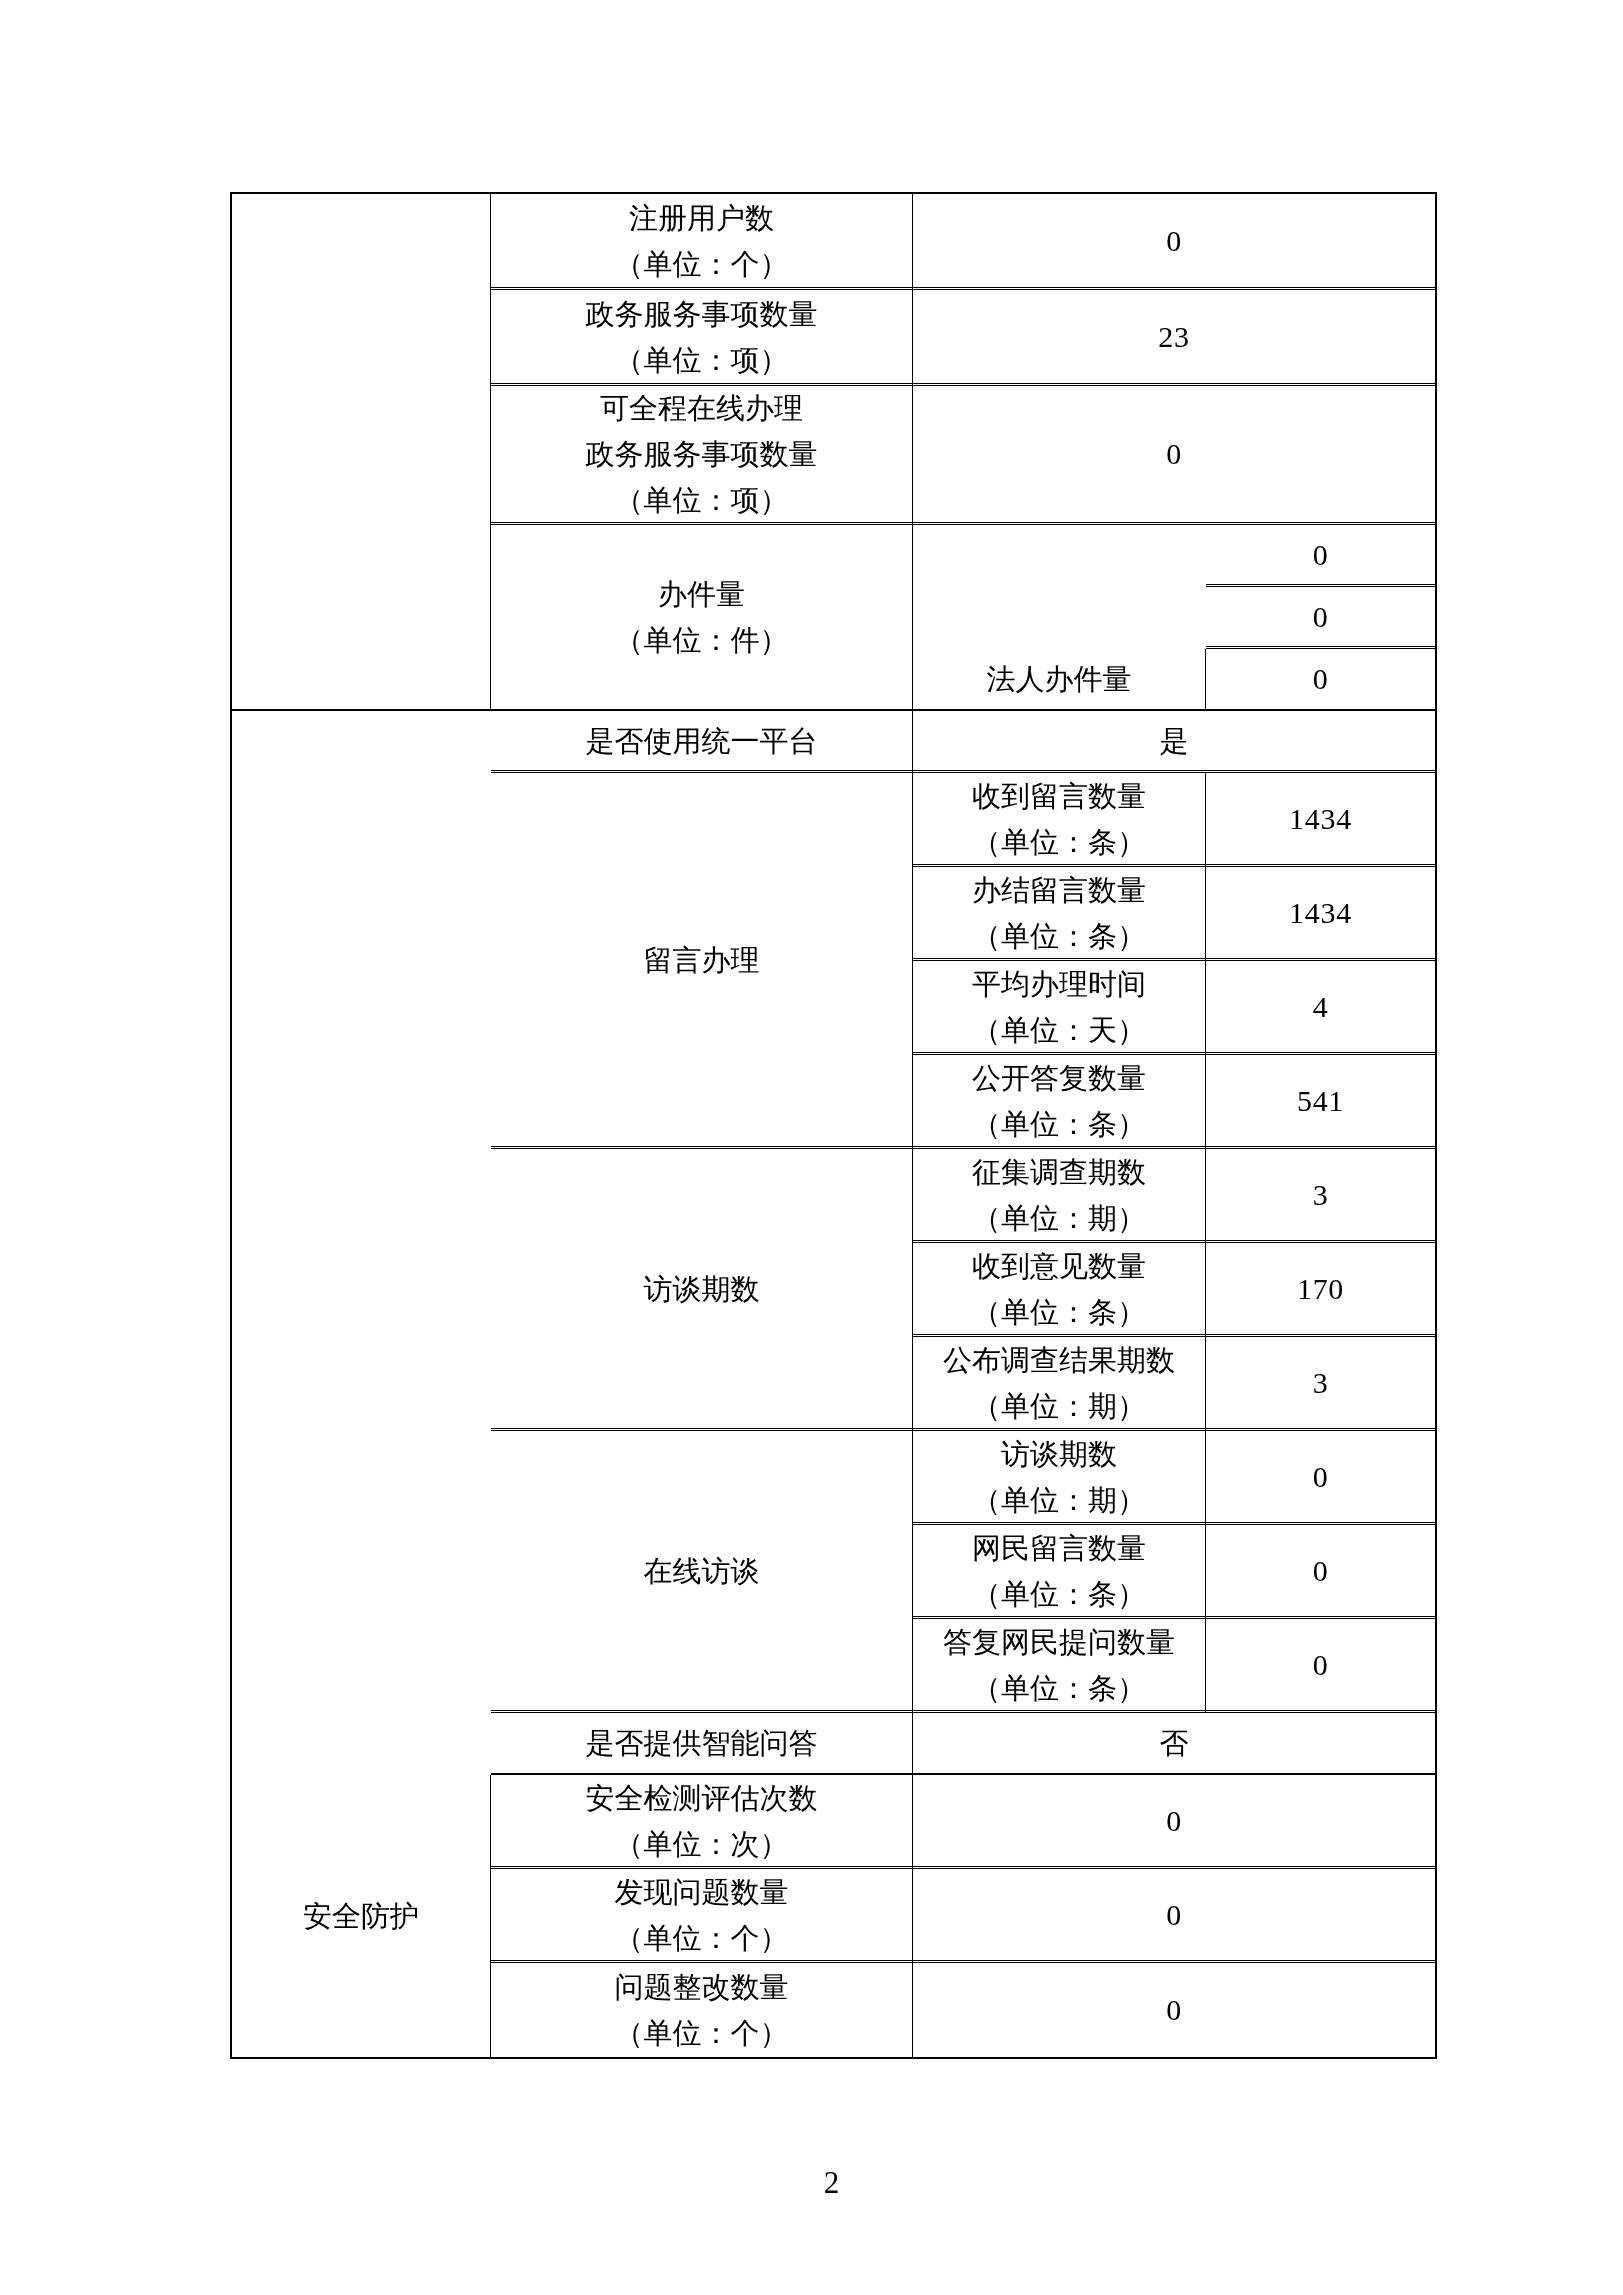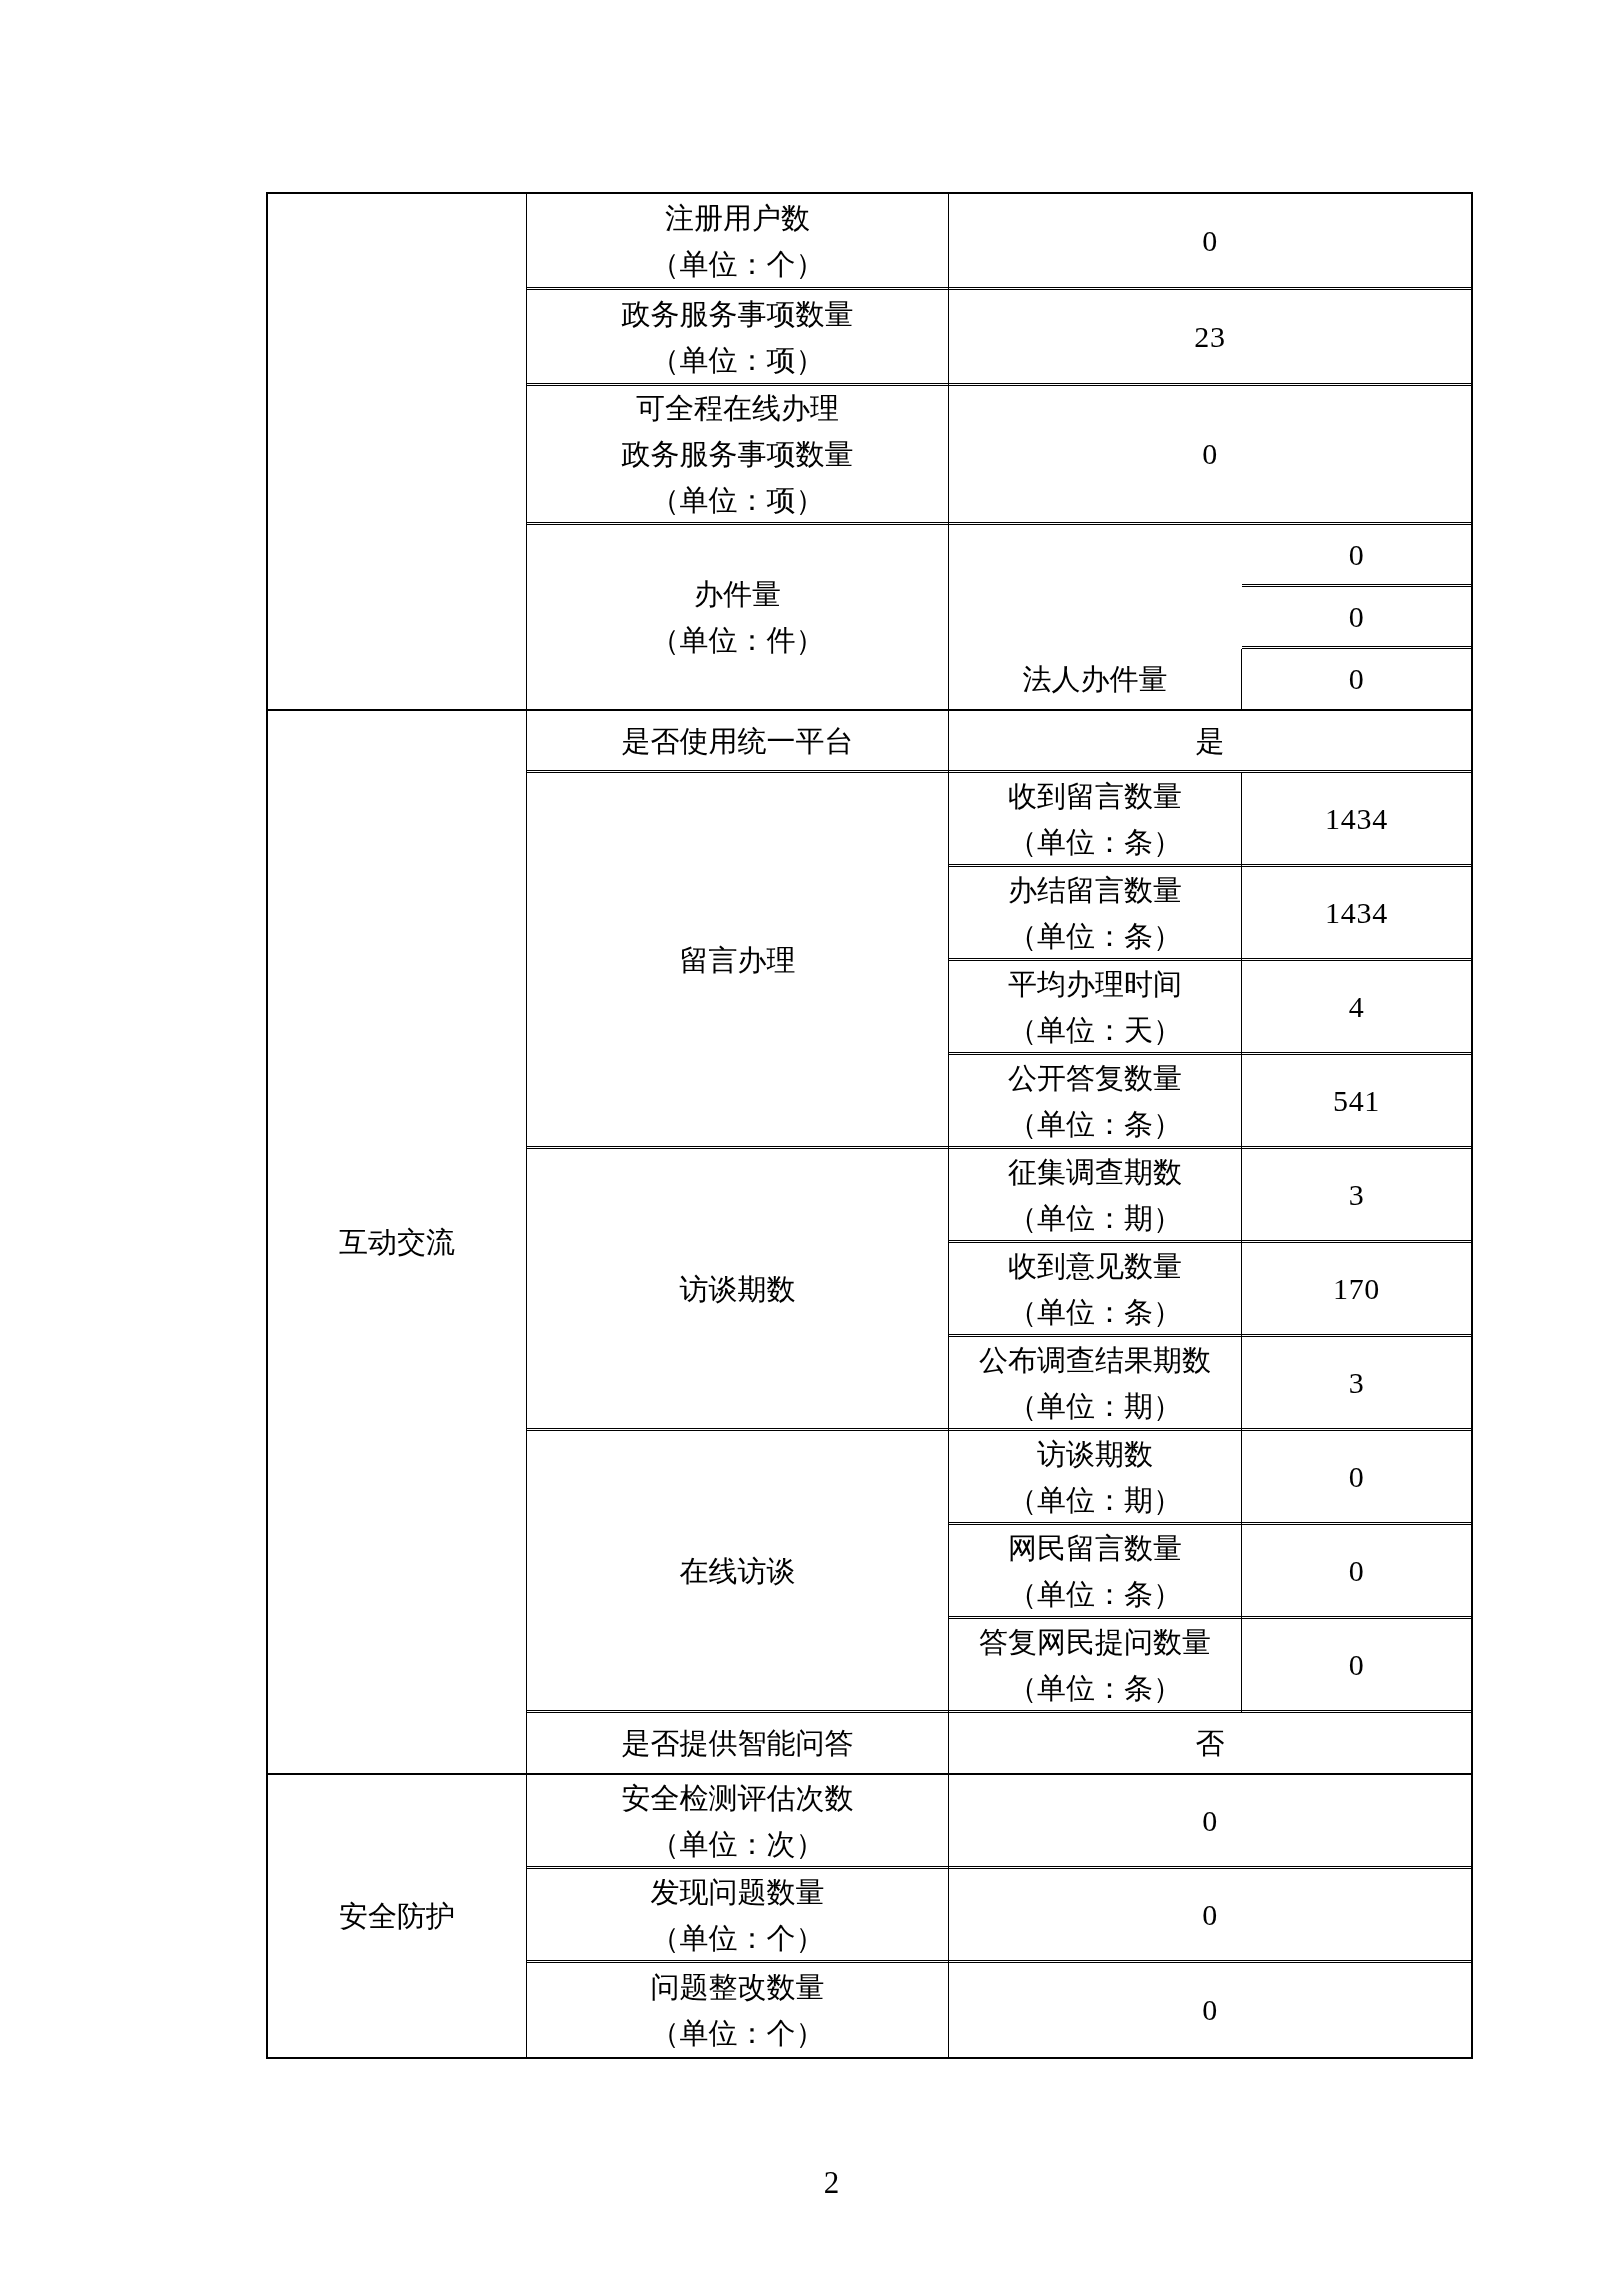--- a/index.html
+++ b/index.html
@@ -19,21 +19,20 @@
     position: absolute;
     left: 230px; top: 192px;
     display: grid;
     grid-template-columns: 259px 422px 293px 229px;
     grid-template-rows: 96px 96px 139px 62px 62px 62px 62px
                         94px 94px 94px 94px 94px 94px 94px 94px 94px 94px
                         62px 94px 94px 94px;
     border: 2.6px solid #000;
     background: #fff;
     box-sizing: content-box;
-    margin-left: 36px;
   }
   .cell {
     display: flex;
     flex-direction: column;
     justify-content: center;
     align-items: center;
     text-align: center;
     font-size: 29px;
     line-height: 46px;
     overflow: hidden;
@@ -84,21 +83,20 @@
       <div class="ln">办件量</div>
       <div class="ln">（单位：件）</div>
     </div>
     <div class="cell hb num" style="grid-column:4;grid-row:4">0</div>
     <div class="cell hb num" style="grid-column:4;grid-row:5">0</div>
     <div class="cell vr sb" style="grid-column:3;grid-row:6">
       <div class="ln">法人办件量</div>
     </div>
     <div class="cell sb num" style="grid-column:4;grid-row:6">0</div>
 
-    <div class="cell vr sb" style="grid-column:1;grid-row:7/19">互动交流</div>
 
     <div class="cell vr hb" style="grid-column:2;grid-row:7">
       <div class="ln">是否使用统一平台</div>
     </div>
     <div class="cell hb" style="grid-column:3/5;grid-row:7">是</div>
 
     <div class="cell vr hb" style="grid-column:2;grid-row:8/12">
       <div class="ln">留言办理</div>
     </div>
     <div class="cell vr hb" style="grid-column:3;grid-row:8">

